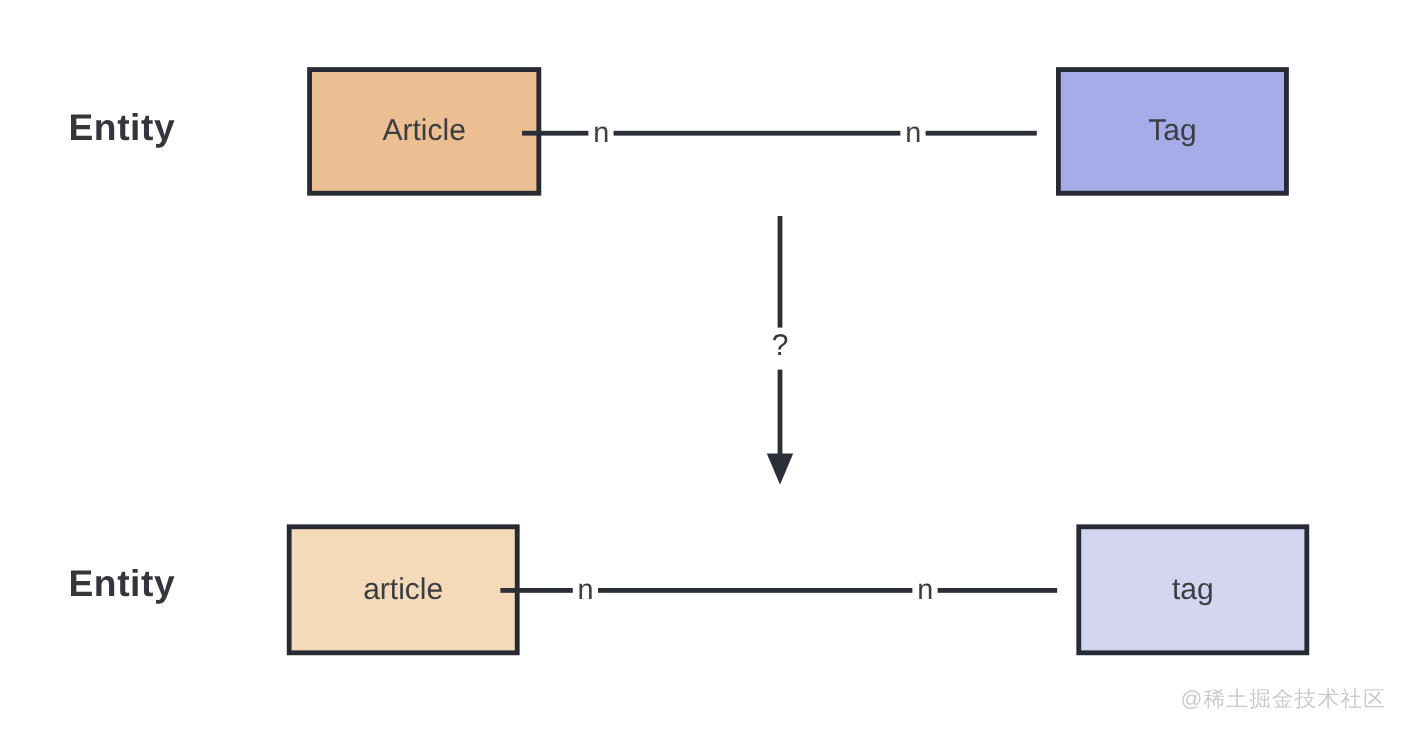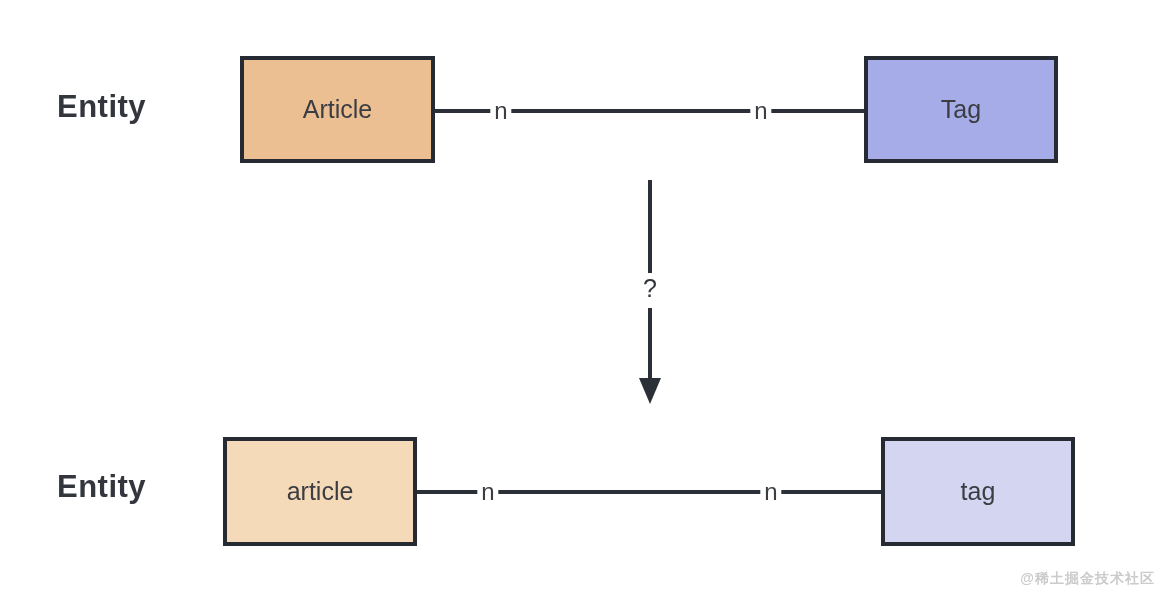--- a/index.html
+++ b/index.html
@@ -21,20 +21,21 @@
   }
   .er-box {
     position: absolute;
     box-sizing: border-box;
     border: 4px solid #262a33;
     display: flex;
     align-items: center;
     justify-content: center;
     font-size: 25px;
     color: #3b3d42;
+    margin-left: 16px;
   }
   .box-entity-article { left: 240px; top: 56px;  width: 195px; height: 107px; }
   .box-entity-tag     { left: 864px; top: 56px;  width: 194px; height: 107px; }
   .box-table-article  { left: 223px; top: 437px; width: 194px; height: 109px; }
   .box-table-tag      { left: 881px; top: 437px; width: 194px; height: 109px; }
   .hline {
     position: absolute;
     height: 4px;
     background: #2b2f38;
   }
@@ -78,24 +79,23 @@
     width: 0;
     height: 0;
     border-left: 11px solid transparent;
     border-right: 11px solid transparent;
     border-top: 26px solid #2b2f38;
   }
   .watermark {
     position: absolute;
     right: 13px;
     top: 570px;
-    font-size: 14px;
+    font-size: 18px;
     color: #cbcbcb;
     letter-spacing: 1px;
-    font-weight: bold;
   }
 </style>
 </head>
 <body>
 
 <div class="canvas">
 
   <div class="section-label" style="left:57px; top:69px;">Entity</div>
 
   <div class="er-box box-entity-article" style="background-color: rgb(235, 191, 146); border-color: rgb(38, 42, 51);">

